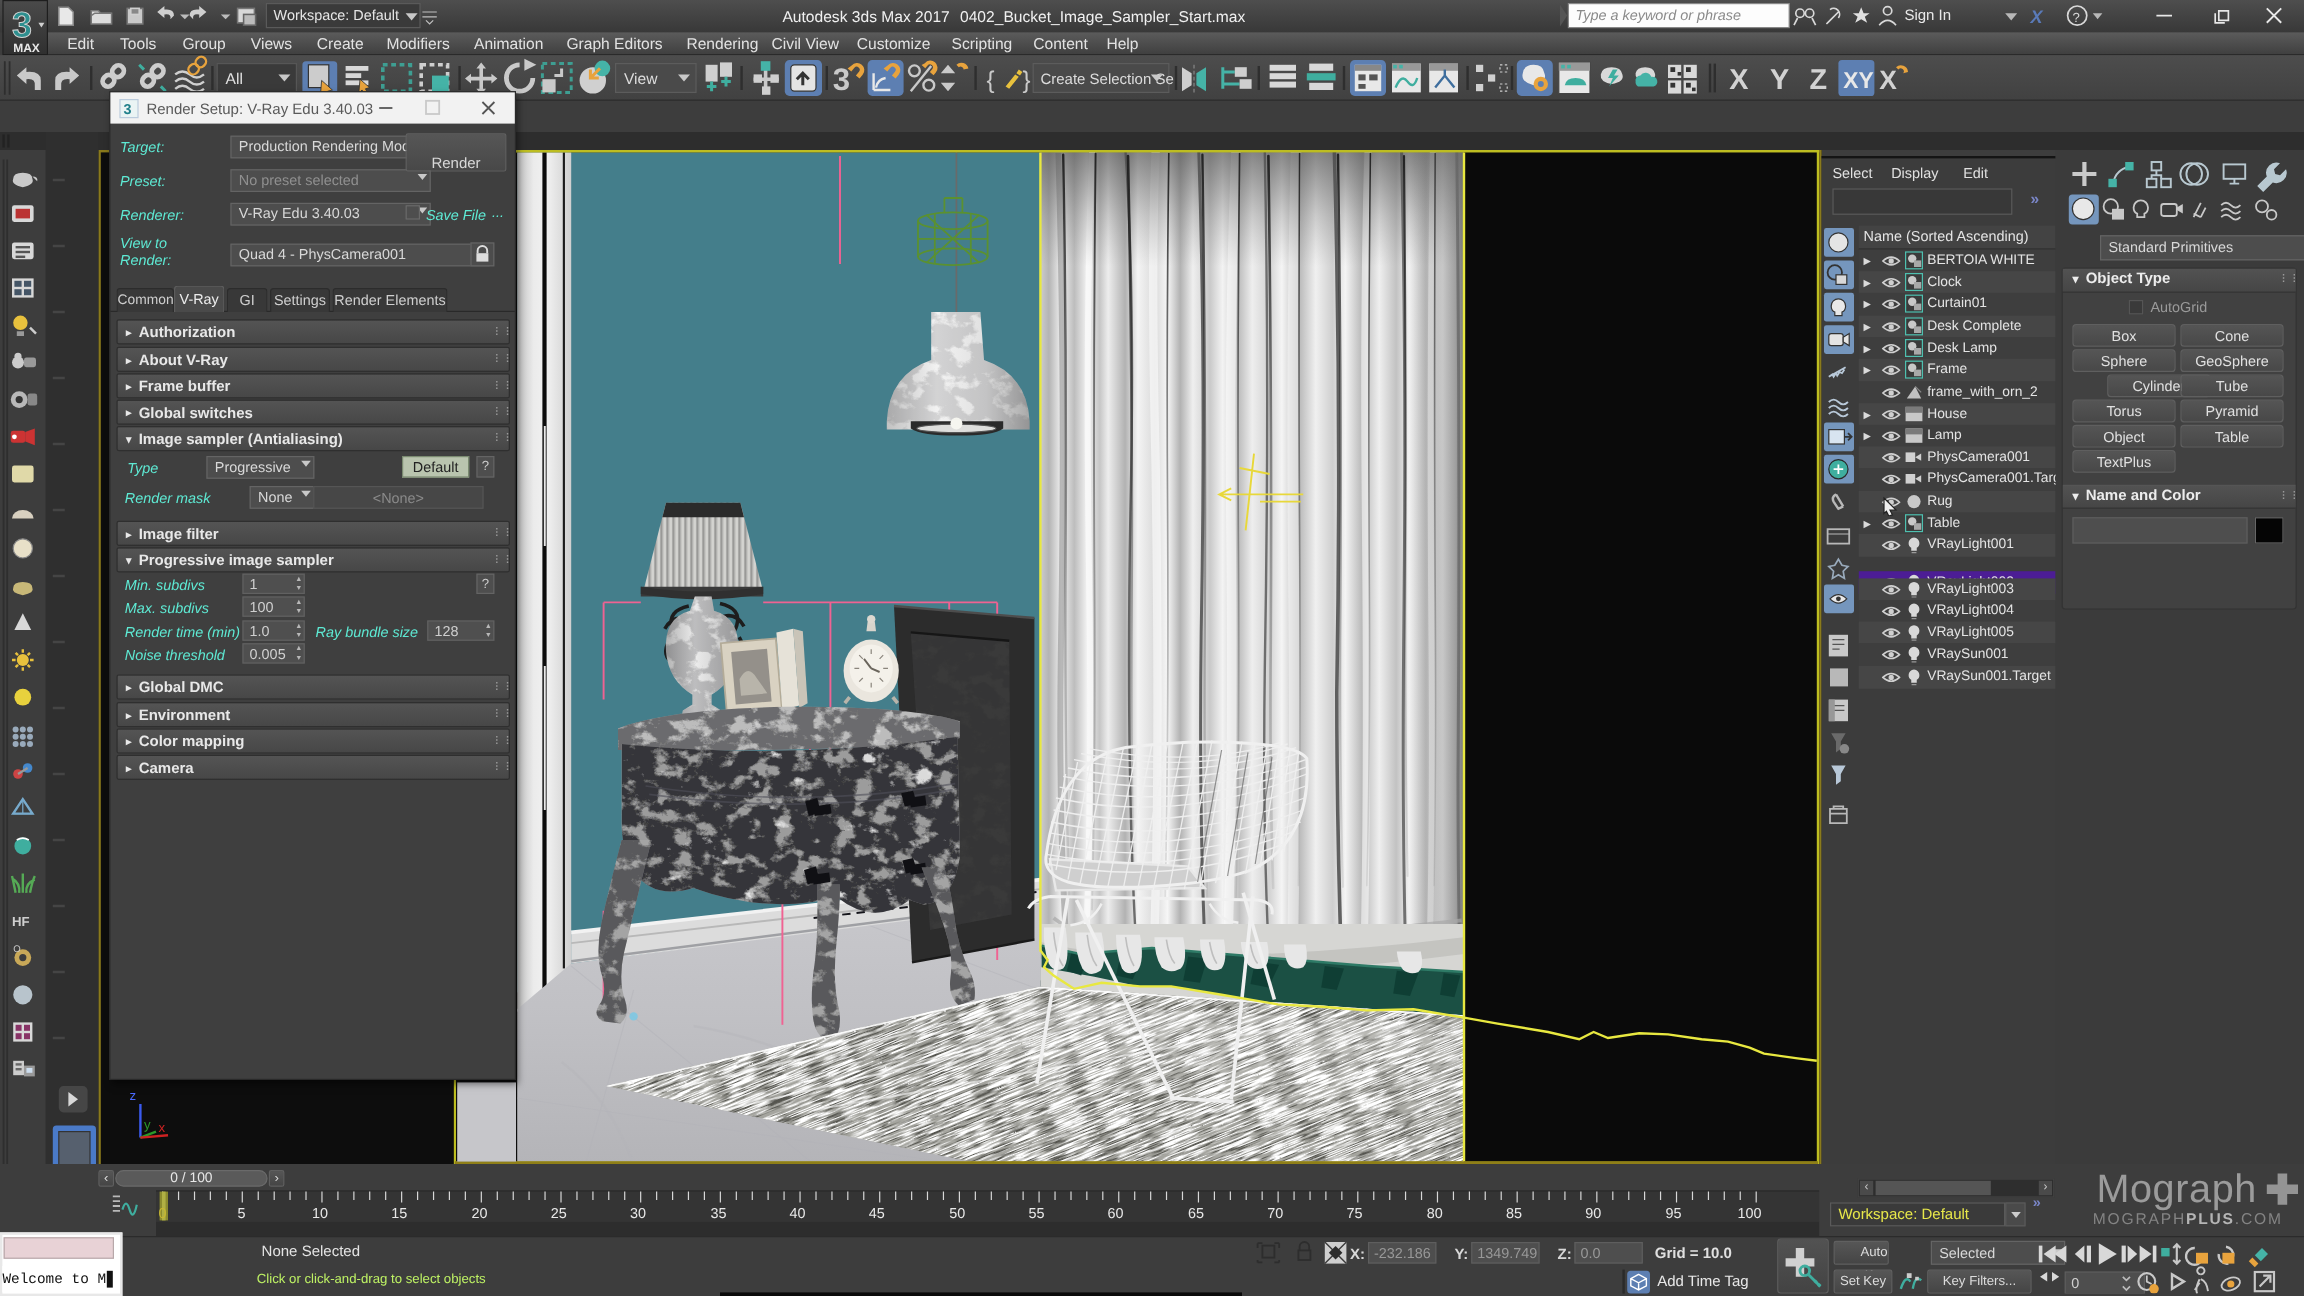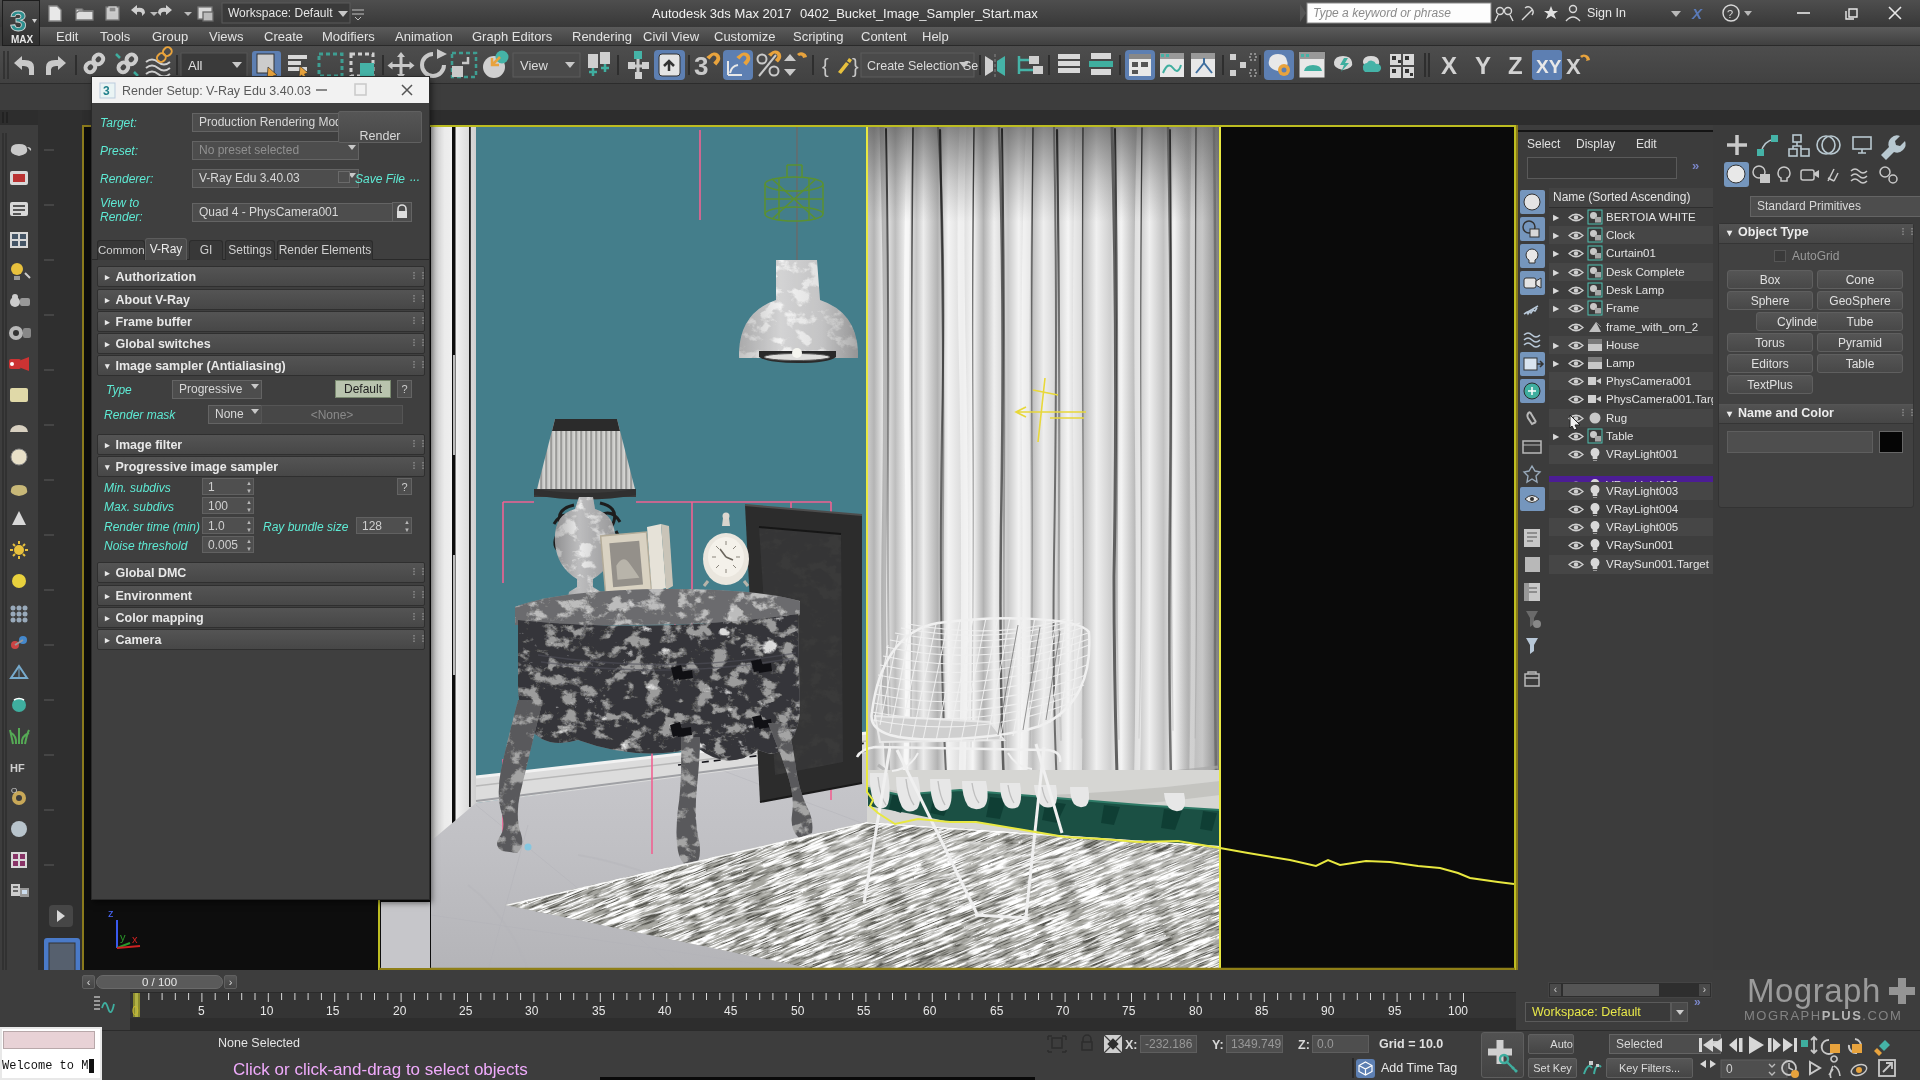--- a/index.html
+++ b/index.html
@@ -1202,21 +1202,21 @@
       <div class="abs" style="left:55px;top:26px;width:12px;height:12px;background:#3a3a3a;border:1px solid #555;"></div>
       <span style="position:absolute;left:73px;top:25px;font-size:12px;color:#9a9a9a">AutoGrid</span>
       <div class="objbtn" style="left:8px;top:46px;">Box</div>
         <div class="objbtn" style="left:98px;top:46px;">Cone</div>
       <div class="objbtn" style="left:8px;top:67px;">Sphere</div>
         <div class="objbtn" style="left:98px;top:67px;">GeoSphere</div>
       <div class="objbtn" style="left:8px;top:88px;margin-left:29px;">Cylinder</div>
         <div class="objbtn" style="left:98px;top:88px;">Tube</div>
       <div class="objbtn" style="left:8px;top:109px;">Torus</div>
         <div class="objbtn" style="left:98px;top:109px;text-align:center;">Pyramid</div>
-      <div class="objbtn" style="left:8px;top:130px;">Editors</div>
+      <div class="objbtn" style="left:8px;top:130px;">Object</div>
         <div class="objbtn" style="left:98px;top:130px;">Table</div>
       <div class="objbtn" style="left:8px;top:151px;">TextPlus</div>
       <div class="abs" style="left:0;top:180px;width:194px;height:20px;background:linear-gradient(#525252,#464646);border-top:1px solid #555;border-bottom:1px solid #353535;color:#ececec;font-size:12.5px;font-weight:bold;"><span style="margin:3px 6px 0 8px;display:inline-block;font-size:10px">▾</span>Name and Color<span class="grip" style="top:6px">⋮⋮</span></div>
       <div class="abs" style="left:8px;top:207px;width:146px;height:22px;background:#4e4e4e;border:1px solid #5e5e5e;"></div>
       <div class="abs" style="left:160px;top:207px;width:24px;height:22px;background:#050505;border:1px solid #666;"></div>
     </div>
   </div>
   <div id="botarea" class="abs">
 
     <div class="tbtn" style="left:82px;top:5px;width:13px;height:14px;line-height:13px;">‹</div>
@@ -1257,21 +1257,21 @@
           <text x="1125" y="23">85</text>
           <text x="1191" y="23">90</text>
           <text x="1258" y="23">95</text>
           <text x="1318" y="23">100</text>
       </g>
     </svg>
     <div class="abs" style="left:130px;top:48px;width:1386px;height:12px;background:#2d2d2d;"></div>
 
     <div class="abs" style="left:0px;top:60px;width:1920px;height:50px;background:#3d3d3d;border-top:1px solid #2b2b2b;"></div>
     <span class="abs" style="left:218px;top:66px;font-size:12.5px;color:#e4e4e4">None Selected</span>
-    <span class="abs" style="left:233px;top:90px;font-size:17px;color:#f0abfc">Click or click-and-drag to select objects</span>
+    <span class="abs" style="left:214px;top:90px;font-size:11px;color:#bef264">Click or click-and-drag to select objects</span>
     <div class="abs" style="left:600px;top:107px;width:435px;height:3px;background:#0a0a0a"></div>
 
     <div class="abs" style="left:0px;top:57px;width:102px;height:53px;background:#fff;border:2px solid #e8e8e8;">
       <div class="abs" style="left:1px;top:2px;width:92px;height:18px;background:#e8d2d6;border:1px solid #b8a8aa;"></div>
       <div class="abs" style="left:0px;top:26px;width:98px;height:22px;background:#fff;color:#111;font-family:'Liberation Mono',monospace;font-size:12px;line-height:22px;">Welcome to M<span style="border-right:5px solid #111"> </span></div>
     </div>
 
     <svg class="abs" style="left:1040px;top:62px" width="90" height="24">
       <g stroke="#2d2d2d" fill="none" stroke-width="1.5">
         <rect x="12" y="6" width="10" height="10"></rect>

